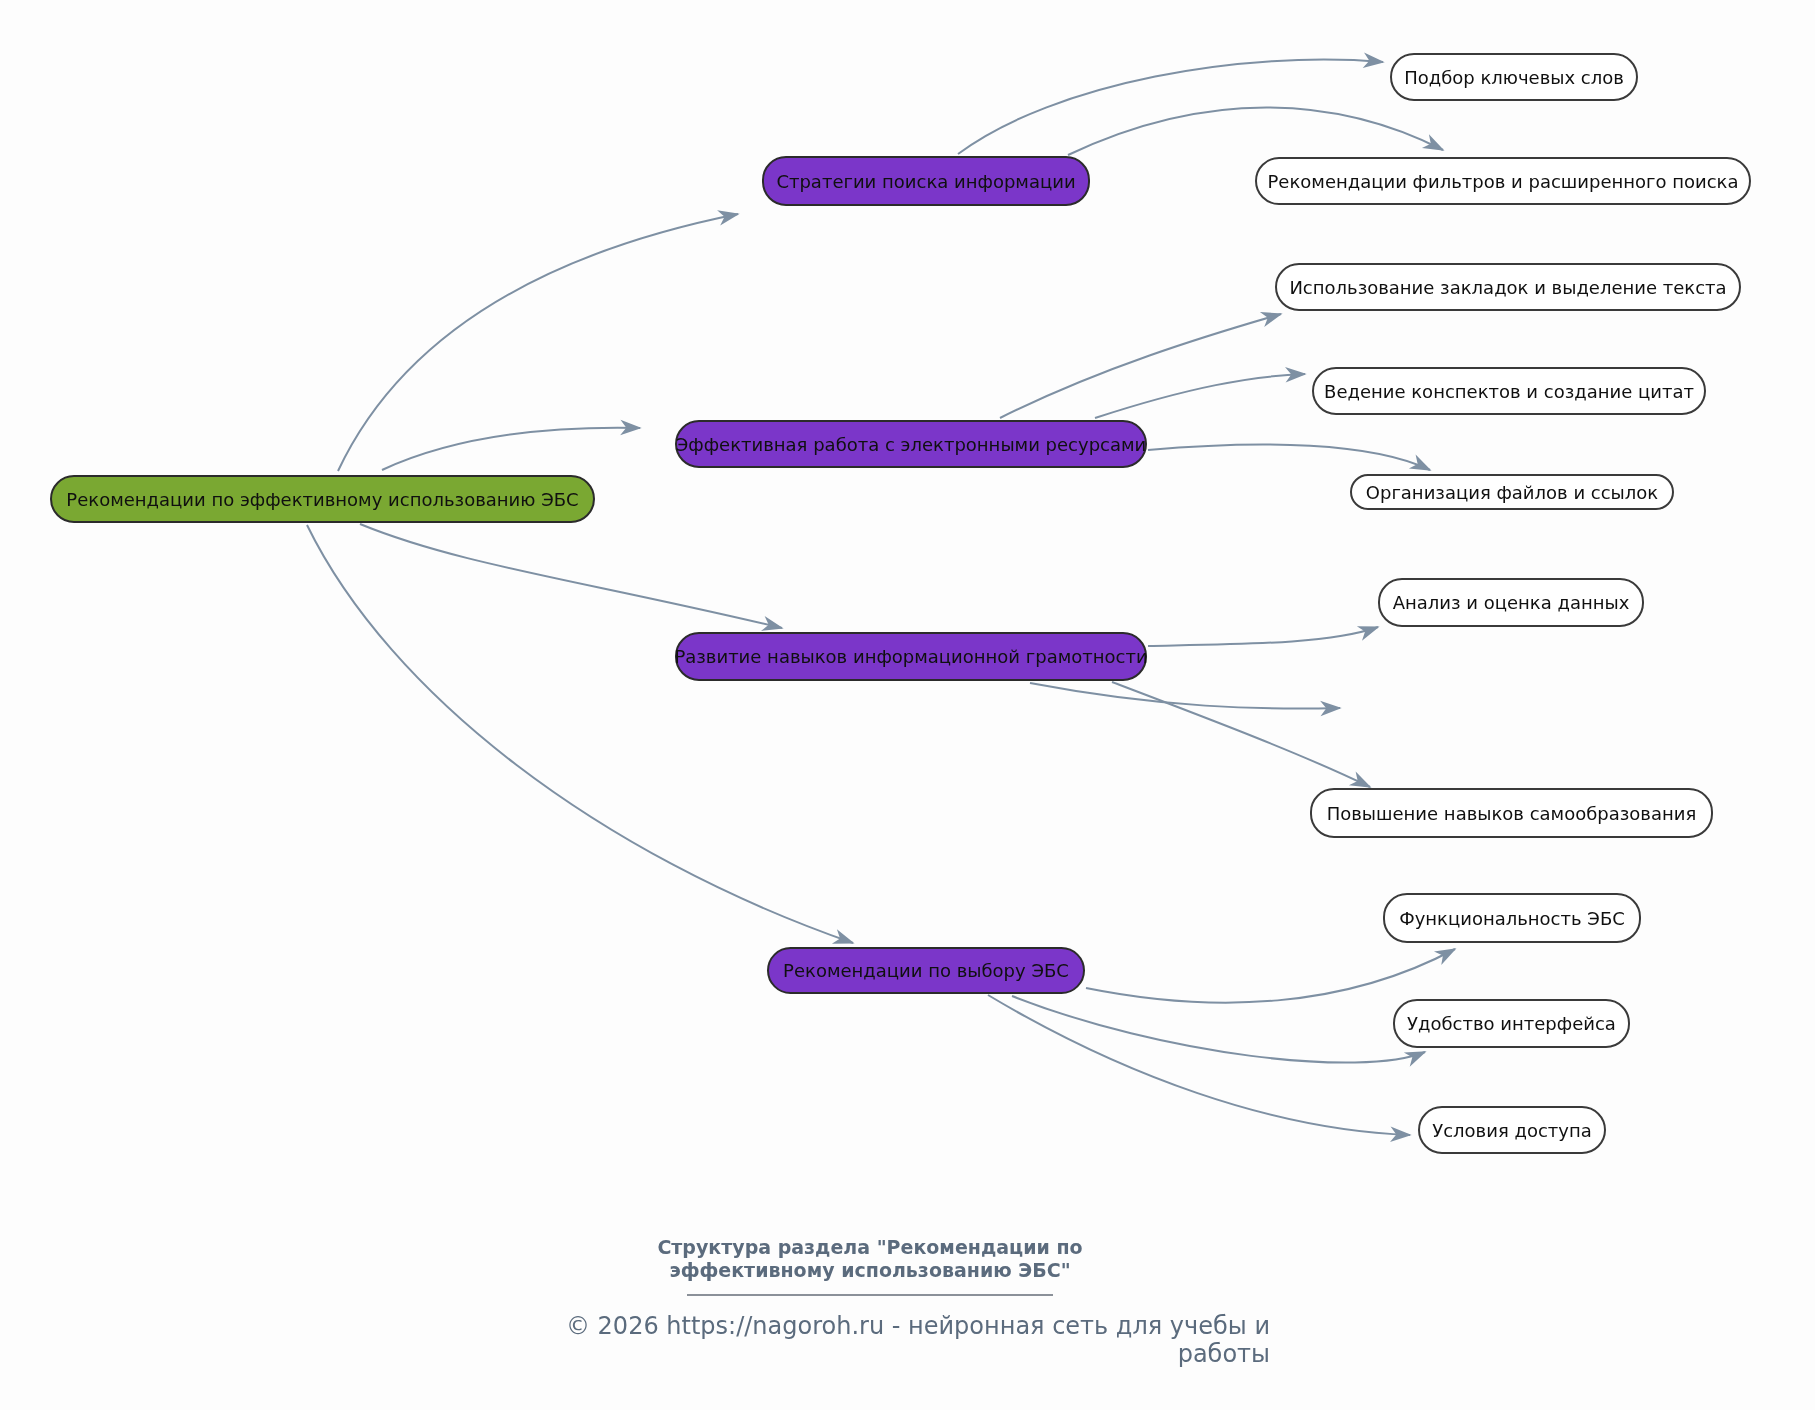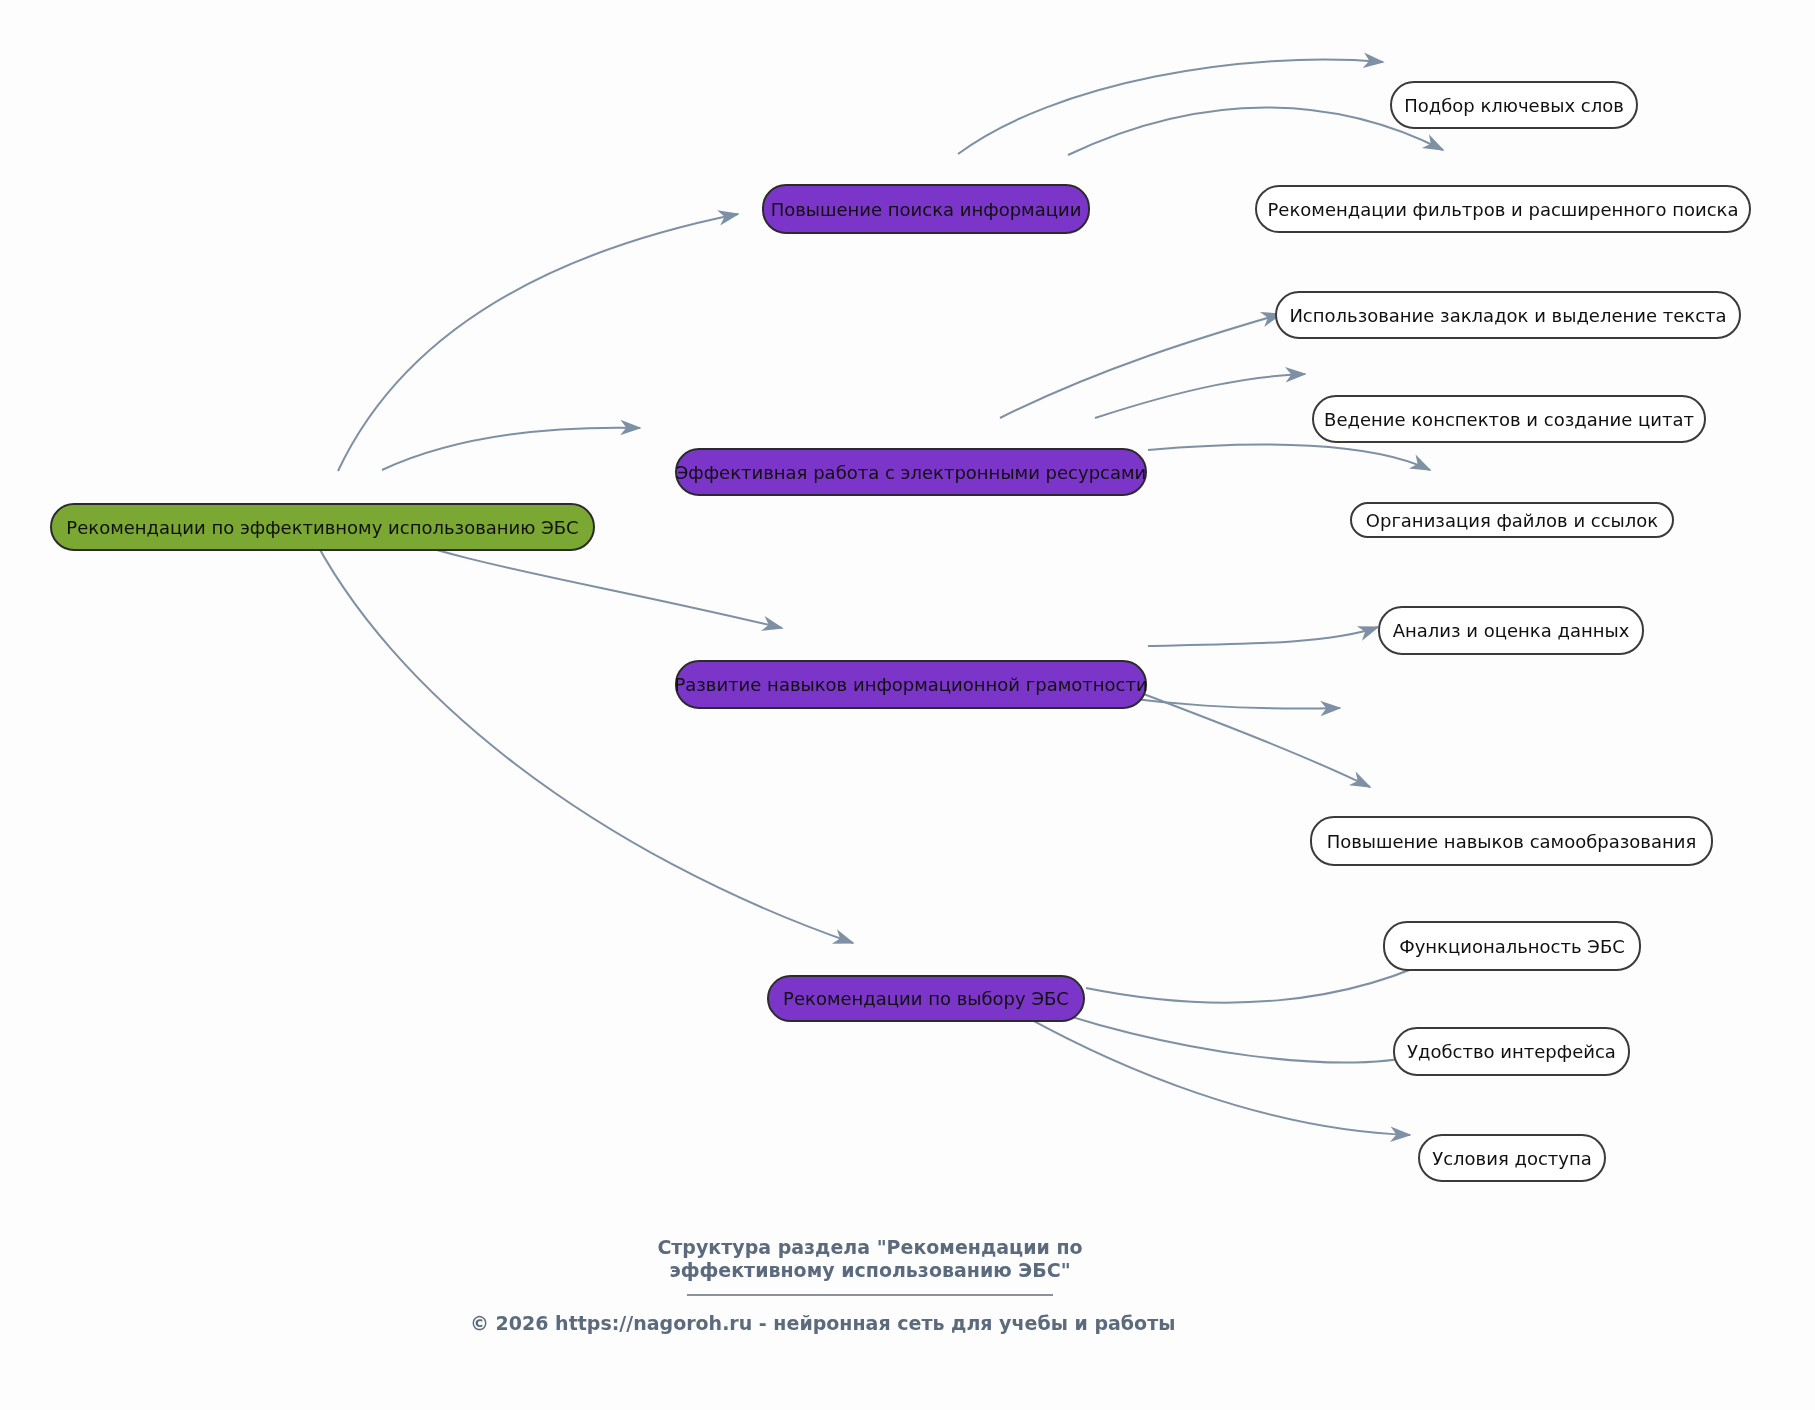--- a/index.html
+++ b/index.html
@@ -16,21 +16,20 @@
   .node{
     position:absolute;
     display:flex;align-items:center;justify-content:center;
     box-sizing:border-box;
     border-radius:24px;
     font-size:18px;
     color:var(--node-text,#101010);
     padding:8px 8px;
     white-space:nowrap;
     text-align:center;
-    margin-top:28px;
   }
   .root{background:var(--root-fill,#7aa832);border:2px solid var(--node-border,#2b2b2b);}
   .branch{background:var(--branch-fill,#7b36c9);border:2px solid var(--node-border,#2b2b2b);}
   .leaf{background:var(--leaf-fill,#ffffff);border:2px solid var(--leaf-border,#3a3a3a);}
 
   #root-node{left:50px;top:475px;width:545px;height:48px;}
   #n1{left:762px;top:156px;width:328px;height:50px;}
   #n2{left:675px;top:420px;width:472px;height:48px;}
   #n3{left:675px;top:632px;width:472px;height:49px;}
   #n4{left:767px;top:947px;width:318px;height:47px;}
@@ -50,23 +49,22 @@
     position:absolute;left:570px;top:1236px;width:600px;
     text-align:center;color:var(--caption,#5b6b7d);
   }
   .caption-title{font-weight:bold;font-size:19px;line-height:23px;}
   .caption-divider{
     width:366px;height:0;margin:12px auto 0 auto;
     border-top:2px solid #8b9199;
   }
   .copyright{
     position:absolute;left:470px;top:1312px;width:800px;
-    text-align:left;color:var(--caption,#5b6b7d);
-    font-size:19px;
-    font-weight:bold;
+    text-align:right;color:var(--caption,#5b6b7d);
+    font-size:24px;
   }
 </style>
 </head>
 <body>
 
 <div class="stage">
 
   <svg class="edges" width="1815" height="1410" viewBox="0 0 1815 1410">
     <defs>
       <marker id="arrow" viewBox="0 0 14 10" refX="12" refY="5" markerWidth="12" markerHeight="9" orient="auto-start-reverse">
@@ -85,21 +83,21 @@
     <path class="edge" d="M 1148 646 C 1245 644, 1330 644, 1378 627" marker-end="url(#arrow)"></path>
     <path class="edge" d="M 1030 683 C 1162 708, 1262 710, 1340 708" marker-end="url(#arrow)"></path>
     <path class="edge" d="M 1112 682 C 1212 720, 1302 754, 1370 787" marker-end="url(#arrow)"></path>
     <path class="edge" d="M 1086 988 C 1215 1014, 1345 1008, 1455 949" marker-end="url(#arrow)"></path>
     <path class="edge" d="M 1012 996 C 1162 1055, 1362 1078, 1425 1052" marker-end="url(#arrow)"></path>
     <path class="edge" d="M 988 995 C 1122 1075, 1272 1130, 1410 1135" marker-end="url(#arrow)"></path>
   </svg>
 
   <div class="node root" id="root-node">Рекомендации по эффективному использованию ЭБС</div>
 
-  <div class="node branch" id="n1">Повышение поиска информации</div>
+  <div class="node branch" id="n1">Стратегии поиска информации</div>
   <div class="node branch" id="n2">Эффективная работа с электронными ресурсами</div>
   <div class="node branch" id="n3">Развитие навыков информационной грамотности</div>
   <div class="node branch" id="n4">Рекомендации по выбору ЭБС</div>
 
   <div class="node leaf" id="l1">Подбор ключевых слов</div>
   <div class="node leaf" id="l2">Рекомендации фильтров и расширенного поиска</div>
   <div class="node leaf" id="l3">Использование закладок и выделение текста</div>
   <div class="node leaf" id="l4">Ведение конспектов и создание цитат</div>
   <div class="node leaf" id="l5">Организация файлов и ссылок</div>
   <div class="node leaf" id="l6">Анализ и оценка данных</div>

